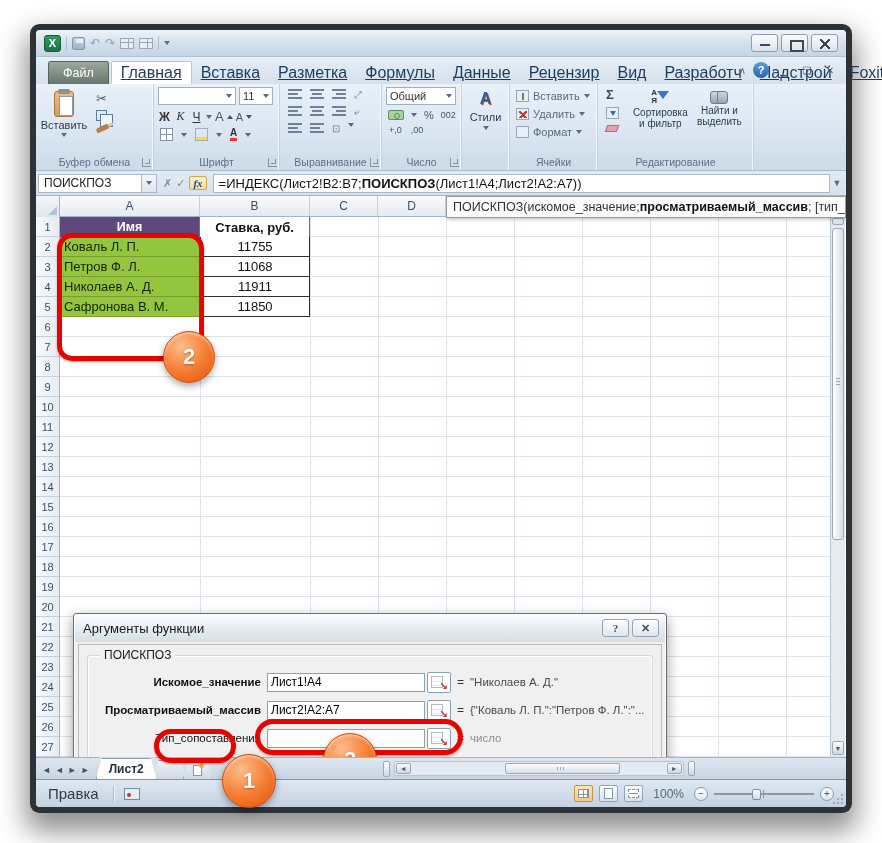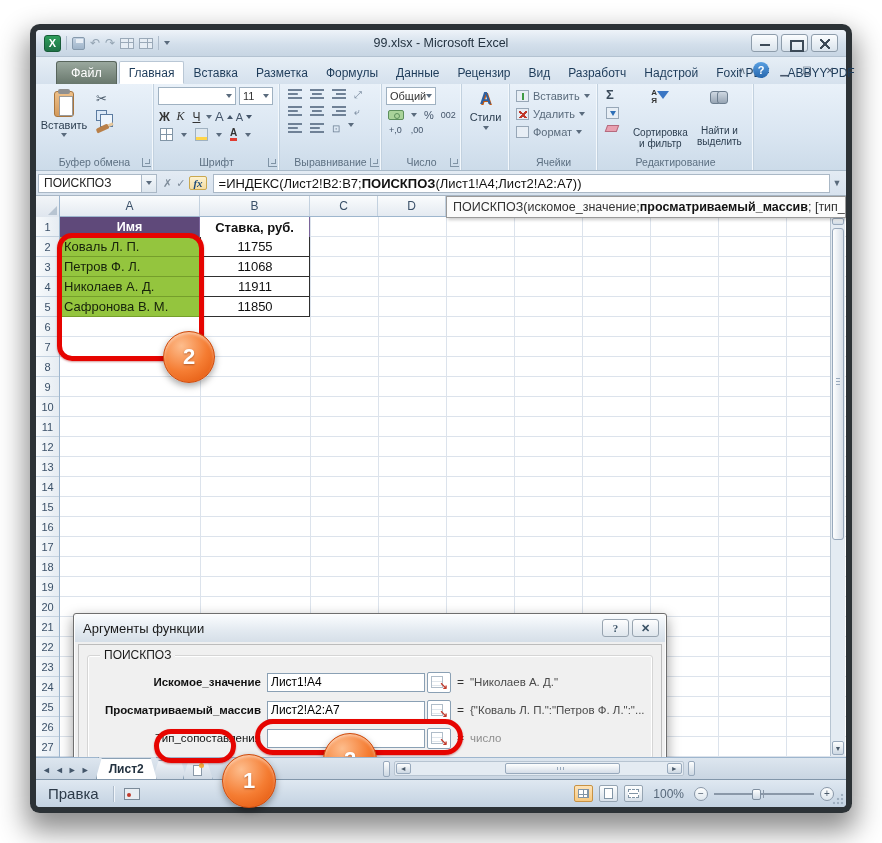--- a/index.html
+++ b/index.html
@@ -35,26 +35,26 @@
   .win-btn { width:27px; height:18px; background:linear-gradient(#fbfdfe,#d9e3ec);
              border:1px solid #8e9dab; border-radius:3px; position:relative; }
   .wb-min::after { content:""; position:absolute; left:8px; bottom:5px; width:10px; height:2px; background:#3c4a57; }
   .wb-max::after { content:""; position:absolute; left:8px; top:5px; width:10px; height:8px; border:2px solid #3c4a57; }
   .wb-close::after { content:""; position:absolute; left:8px; top:4px; width:10px; height:10px;
              background:linear-gradient(45deg,transparent 42%,#3c4a57 42%,#3c4a57 58%,transparent 58%),
                         linear-gradient(-45deg,transparent 42%,#3c4a57 42%,#3c4a57 58%,transparent 58%); }
 
   
   .tabrow { position:absolute; left:0; top:27px; right:0; height:27px;
-            background:linear-gradient(#e6eef6,#d5e1ed); display:flex; align-items:flex-end; padding-left:20px; }
+            background:linear-gradient(#e6eef6,#d5e1ed); display:flex; align-items:flex-end; padding-left:12px; }
   .file-tab { height:23px; padding:0 14px; margin-right:2px; display:flex; align-items:center;
               background:linear-gradient(#9aa89e,#68776c); border:1px solid #58655c; border-bottom:none;
               border-radius:3px 3px 0 0; color:#fff; font-size:12.5px; }
   .rtabs { display:flex; height:23px; }
-  .rtab { padding:0 9px; display:flex; align-items:center; font-size:12px; color:#1e3c5a; white-space:nowrap; }
+  .rtab { padding:0 9px; display:flex; align-items:center; font-size:16px; color:#1e3c5a; white-space:nowrap;text-decoration:underline; }
   .rtab.active { background:#fff; border:1px solid #b9c7d5; border-bottom:1px solid #fff;
                  border-radius:2px 2px 0 0; }
   .tabrow-right { position:absolute; right:8px; top:5px; display:flex; align-items:center; gap:7px; }
   .caret-ico { font-size:10px; color:#5a6b7c; }
   .help-ico { width:16px; height:16px; border-radius:50%; background:linear-gradient(#5aa0e2,#2767ad);
               color:#fff; font-weight:bold; font-size:11px; display:flex; align-items:center; justify-content:center;
               border:1px solid #1d5globala1; }
   .mini-winbtn { font-size:10px; color:#47566a; width:16px; text-align:center; }
 
   
@@ -112,21 +112,21 @@
   .al-row { display:flex; gap:8px; padding-left:4px; }
   .bars { width:14px; height:11px; display:inline-block;
      background:linear-gradient(#6f8196,#6f8196) 0 0/100% 2px no-repeat,
                 linear-gradient(#6f8196,#6f8196) 0 4px/70% 2px no-repeat,
                 linear-gradient(#6f8196,#6f8196) 0 8px/100% 2px no-repeat; }
   .bars.c { background-position-x:0,center,0; }
   .bars.r { background-position-x:right,right,right; }
   .ang-ico { font-size:10px; color:#6f8196; }
   
   .g-num { width:80px; display:flex; flex-direction:column; gap:4px; }
-  .num-fmt { height:18px; width:50px; }
+  .num-fmt { height:18px; width:70px; }
   .money-ico { width:16px; height:10px; background:#a9d39a; border:1px solid #5c8f5c; border-radius:2px; position:relative; }
   .money-ico::after { content:""; position:absolute; left:5px; top:2px; width:4px; height:4px; border:1px solid #5c8f5c; border-radius:50%; }
   .num-mini { font-size:9px; color:#44556a; }
   
   .g-styles { width:48px; display:flex; flex-direction:column; align-items:center; padding-top:6px; gap:3px; }
   .styles-a { font-size:16px; font-weight:bold; color:#2e5f9e; text-shadow:1px 1px 0 #c45911; }
   .styles-lbl { font-size:11px; color:#2c3e50; }
   
   .g-cells { width:88px; display:flex; flex-direction:column; gap:6px; padding-top:6px; padding-left:6px; }
   .c-row { display:flex; align-items:center; gap:4px; font-size:11px; color:#5a6b7c; }
@@ -146,21 +146,21 @@
   .big-btn { width:62px; display:flex; flex-direction:column; align-items:center; gap:2px; }
   .sortico { position:relative; width:18px; height:16px; }
   .sortico .lt { position:absolute; left:0; top:0; font-size:8px; font-weight:bold; color:#333; line-height:8px; }
   .sortico .lt2 { top:8px; }
   .sortico .funnel { position:absolute; right:0; top:2px; width:0; height:0;
       border-left:6px solid transparent; border-right:6px solid transparent; border-top:8px solid #3a76c4; }
   .binoc { position:relative; width:18px; height:14px; }
   .binoc::before, .binoc::after { content:""; position:absolute; top:2px; width:9px; height:11px;
       background:linear-gradient(#cfd8e2,#97a5b4); border:1px solid #6c7d8e; border-radius:3px; }
   .binoc::before { left:0; } .binoc::after { right:0; }
-  .big-lbl { font-size:10px; color:#2c3e50; text-align:center; line-height:11px;margin-top:20px; }
+  .big-lbl { font-size:10px; color:#2c3e50; text-align:center; line-height:11px; }
 
   
   .fbar { position:absolute; left:0; top:141px; right:0; height:25px;
           background:linear-gradient(#e3ebf3,#d7e2ee); border-bottom:1px solid #a8b6c4;
           display:flex; align-items:center; padding:2px 2px; }
   .namebox { width:104px; height:19px; background:#fff; border:1px solid #aab8c6;
              font-size:12px; color:#222; display:flex; align-items:center; padding:0 5px; }
   .nb-drop { width:15px; height:19px; background:linear-gradient(#f4f8fb,#dde6ee); border:1px solid #aab8c6;
              border-left:none; display:flex; align-items:center; justify-content:center; }
   .fx-btns { display:flex; align-items:center; gap:4px; padding:0 6px; }
@@ -333,21 +333,20 @@
            radial-gradient(circle at 7px 11px, #9fb0c0 1.2px, transparent 1.6px),
            radial-gradient(circle at 11px 11px, #9fb0c0 1.2px, transparent 1.6px); }
 </style>
 </head>
 <body>
 
 <div class="stage">
   <div class="window">
 
     <div class="titlebar">
-      <div class="title-text">99.xlsx  -  Microsoft Excel</div>
       <div class="qat">
         <span class="xl-logo">X</span>
         <span class="qsep"></span>
         <span class="save-ico"></span>
         <span class="q-ico">↶</span>
         <span class="q-ico">↷</span>
         <span class="tbl-ico"></span>
         <span class="tbl-ico"></span>
         <span class="qsep"></span>
         <span class="qat-drop">

